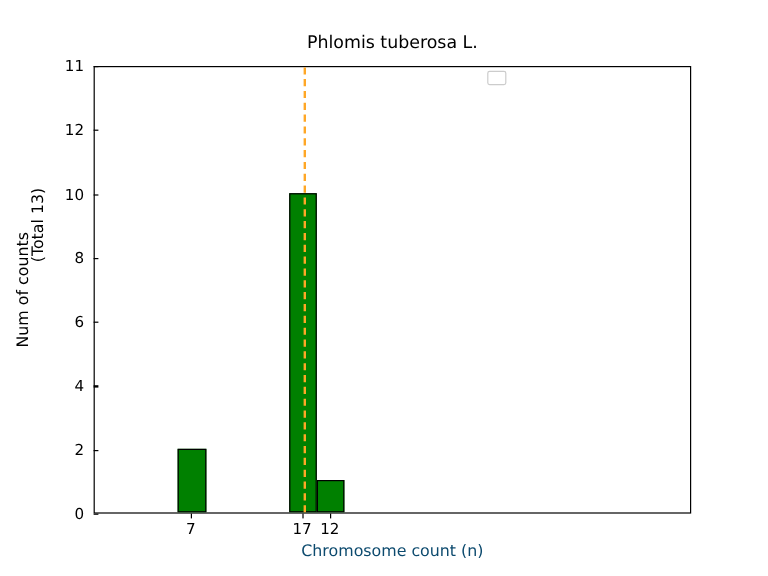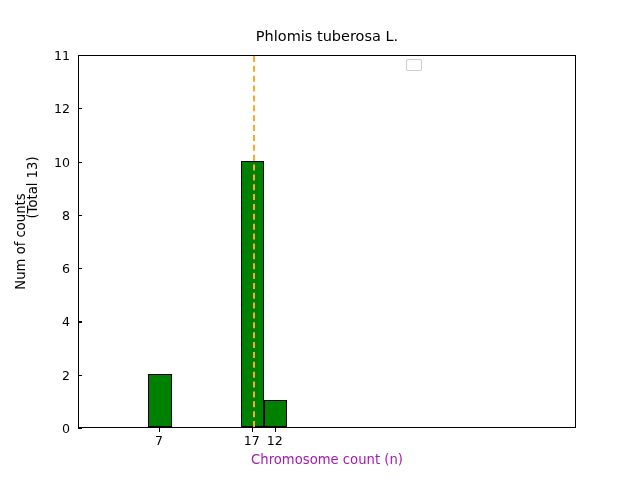--- a/index.html
+++ b/index.html
@@ -117,21 +117,21 @@
   }
 
   
   #xlabel {
     position: absolute;
     left: 78px;
     top: 452px;
     width: 498px;
     text-align: center;
     font-size: 13.2px;
-    color: #a21caf;
+    color: #0c4a6e;
   }
   .ylabel-line {
     position: absolute;
     transform-origin: center center;
     transform: rotate(-90deg);
     font-size: 13.2px;
     color: #000000;
     white-space: nowrap;
     text-align: center;
   }

